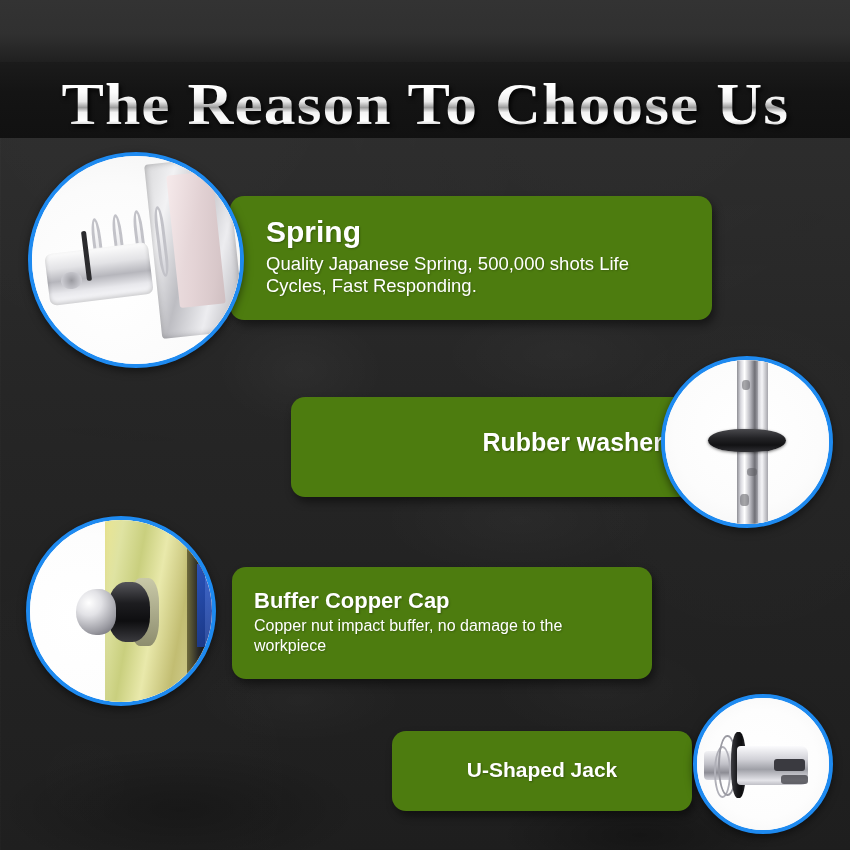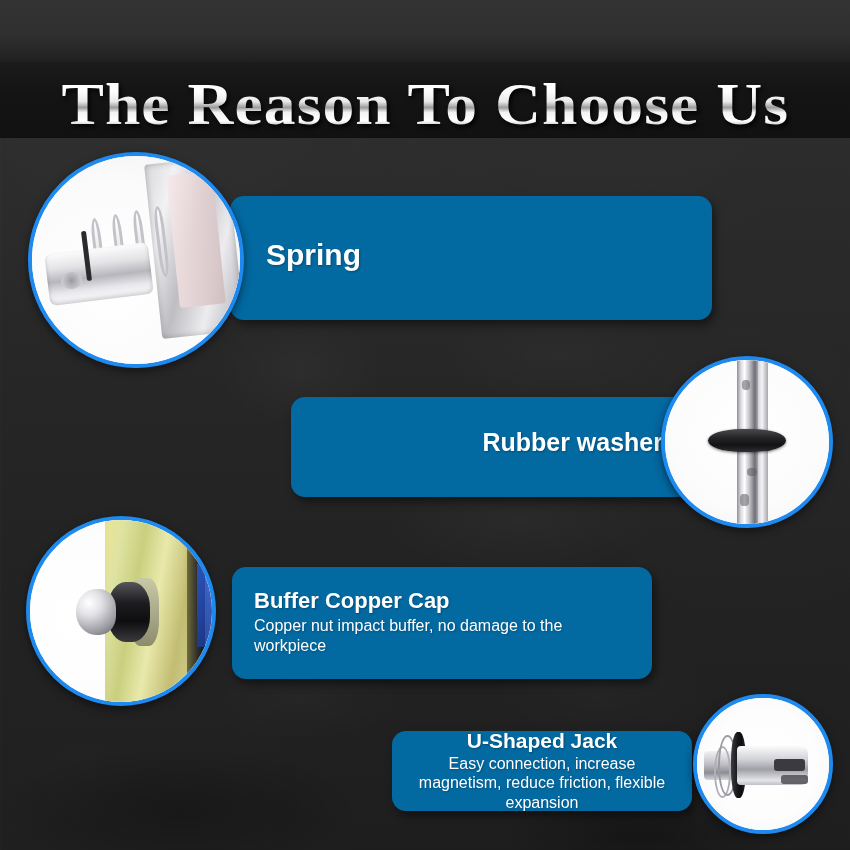--- a/index.html
+++ b/index.html
@@ -94,21 +94,21 @@
     -webkit-text-fill-color: transparent;
     filter: drop-shadow(2px 3px 2px rgba(0,0,0,.85));
     white-space: nowrap;
   }
 
   
   .feature { position: absolute; }
 
   .panel {
     position: absolute;
-    background: #0369a1;
+    background: #4d7c0f;
     border-radius: 14px;
     box-shadow: 3px 5px 9px rgba(0,0,0,.45);
     color: #ffffff;
     padding: 10px 22px 12px 22px;
     display: flex;
     flex-direction: column;
     justify-content: center;
   }
   .panel .head {
     font-weight: 700;
@@ -257,20 +257,21 @@
   <div id="bg-title-band"></div>
 </div>
 
 <div id="title-wrap">
   <h1 id="page-title">The Reason To Choose Us</h1>
 </div>
 
 <div class="feature" id="card-spring">
   <div class="panel">
     <div class="head">Spring</div>
+    <div class="body">Quality Japanese Spring, 500,000 shots Life Cycles,  Fast Responding.</div>
   </div>
   <div class="photo" id="photo-spring">
     <div class="scene">
       <div class="sp-bg"></div>
       <div class="sp-plate"></div>
       <div class="sp-plate2"></div>
       <div class="sp-coil" style="left:30%; top:30%;"></div>
       <div class="sp-coil" style="left:40%; top:28%;"></div>
       <div class="sp-coil" style="left:50%; top:26%;"></div>
       <div class="sp-coil" style="left:60%; top:24%;"></div>
@@ -312,21 +313,20 @@
       <div class="cc-ring2"></div>
       <div class="cc-ring"></div>
       <div class="cc-ball"></div>
     </div>
   </div>
 </div>
 
 <div class="feature" id="card-jack">
   <div class="panel">
     <div class="head">U-Shaped Jack</div>
-    <div class="body">Easy connection, increase magnetism, reduce friction, flexible expansion</div>
   </div>
   <div class="photo" id="photo-jack">
     <div class="scene">
       <div class="uj-bg"></div>
       <div class="uj-shank"></div>
       <div class="uj-spring2"></div>
       <div class="uj-spring"></div>
       <div class="uj-washer"></div>
       <div class="uj-body"></div>
       <div class="uj-fork-gap"></div>

